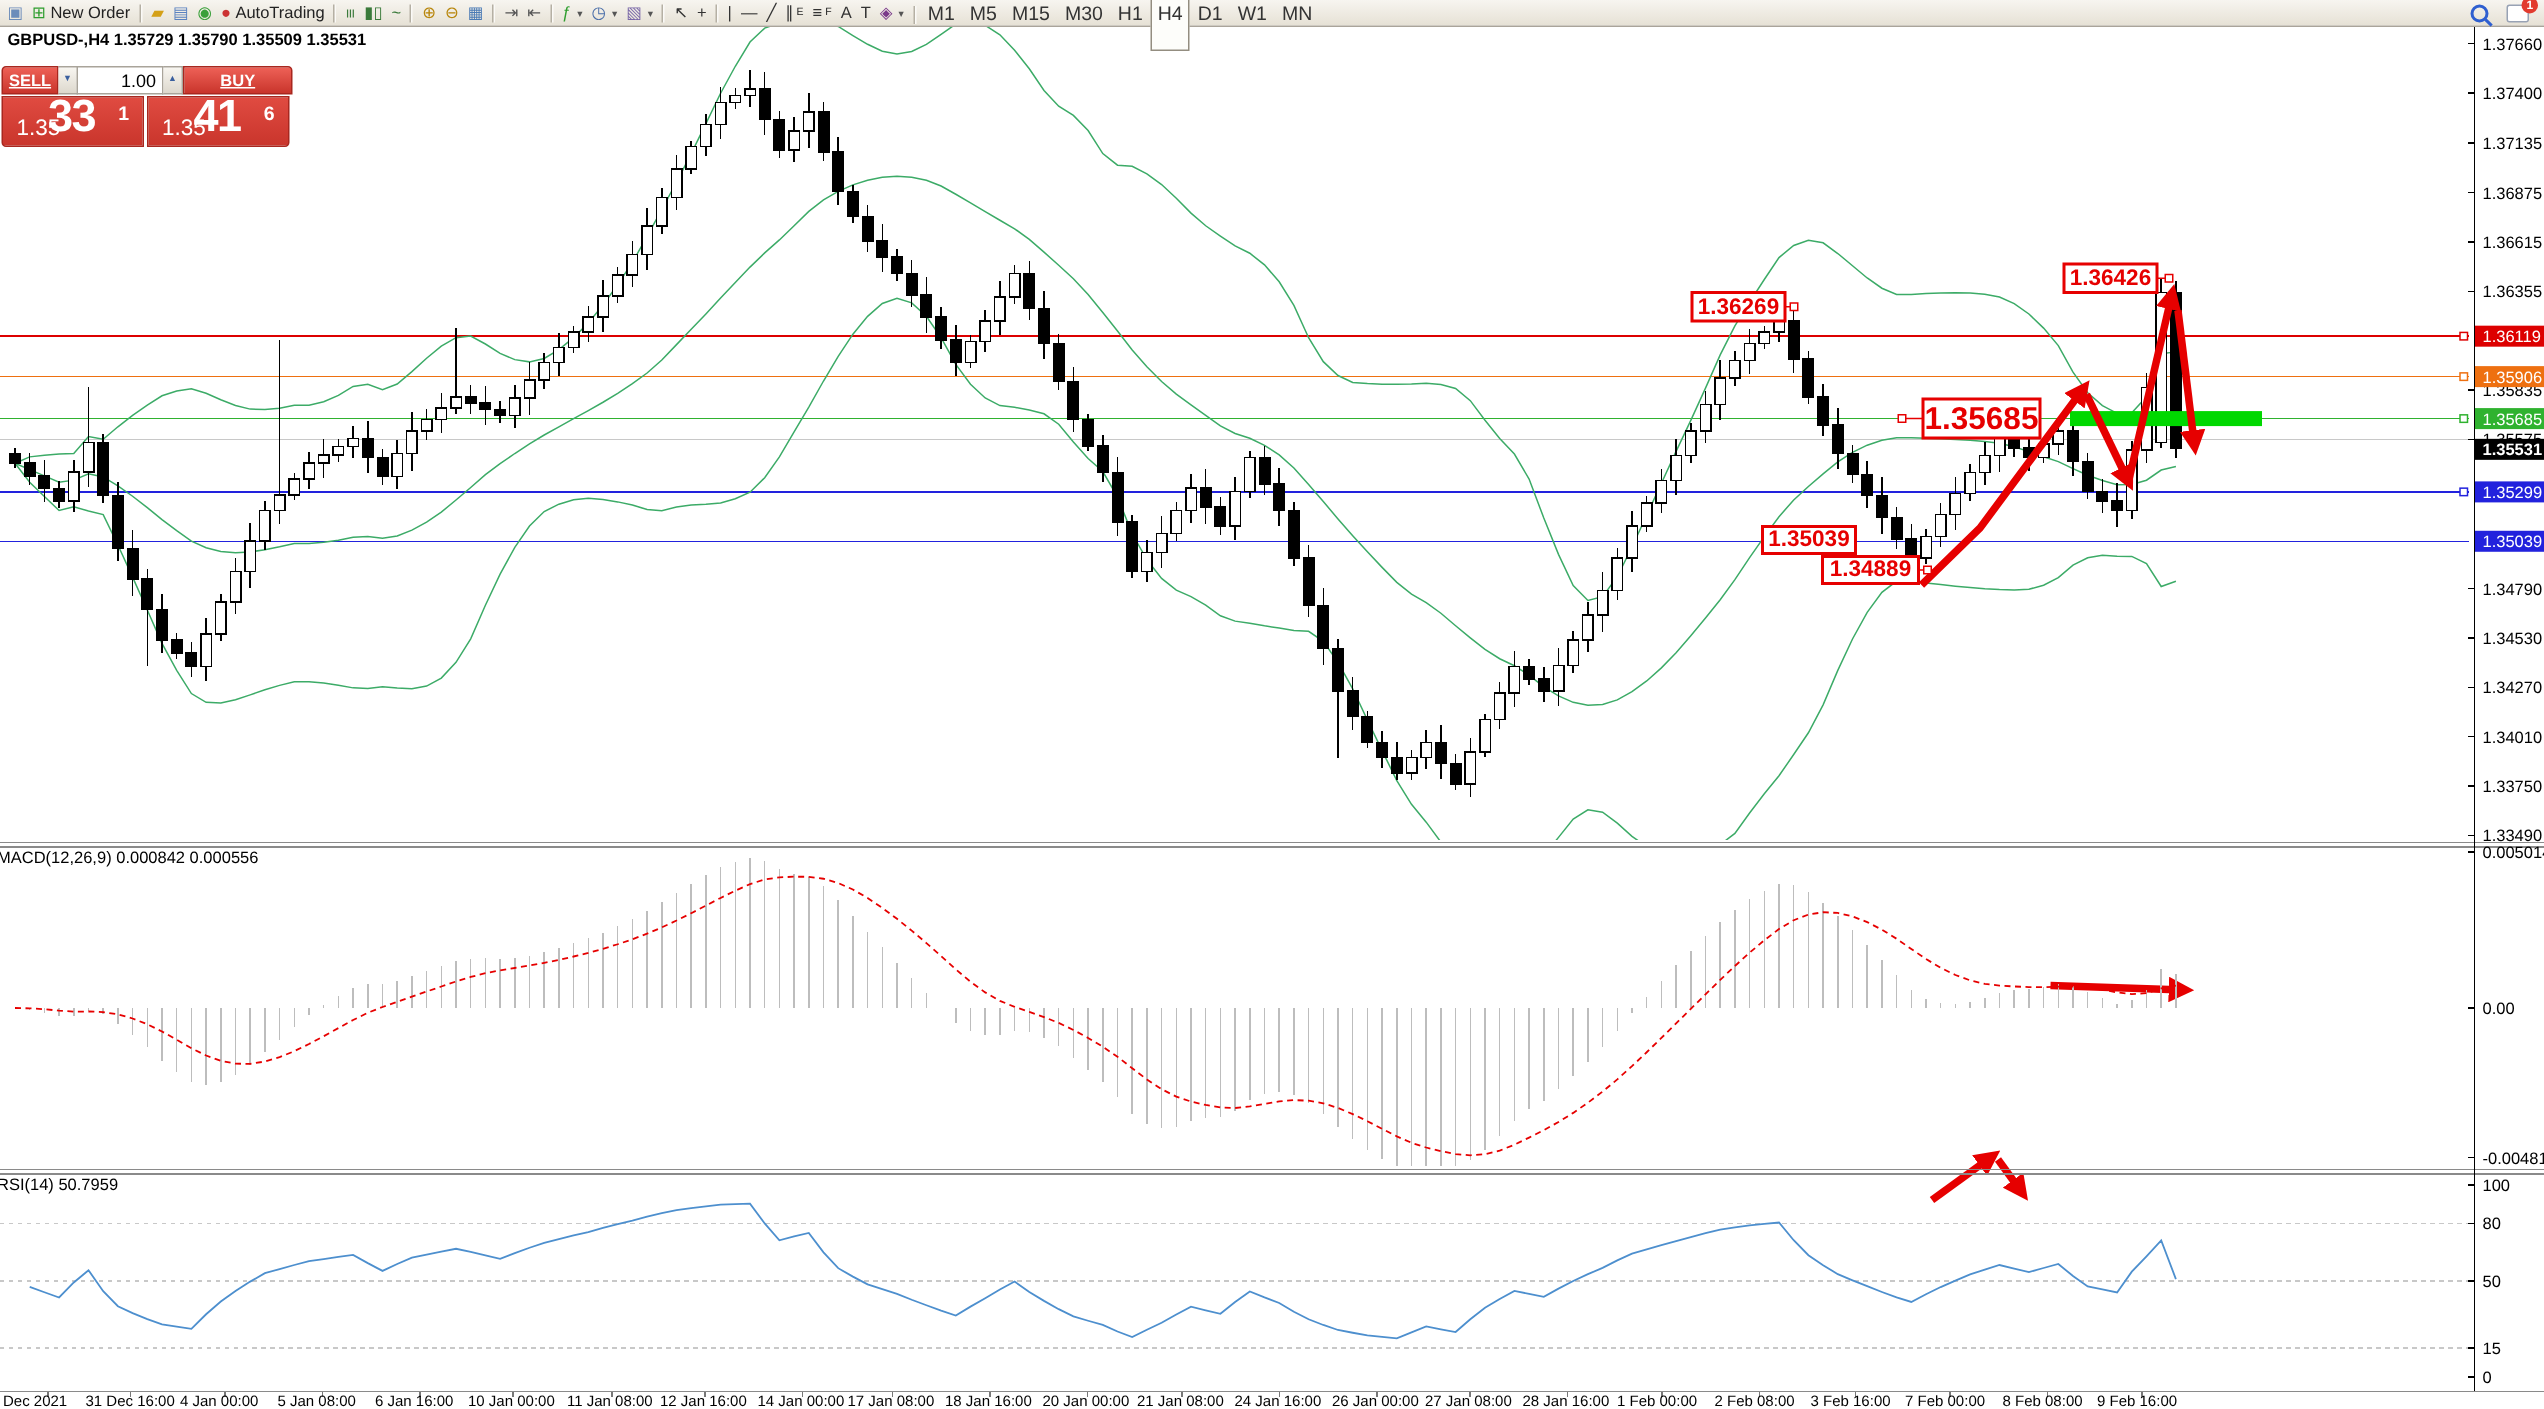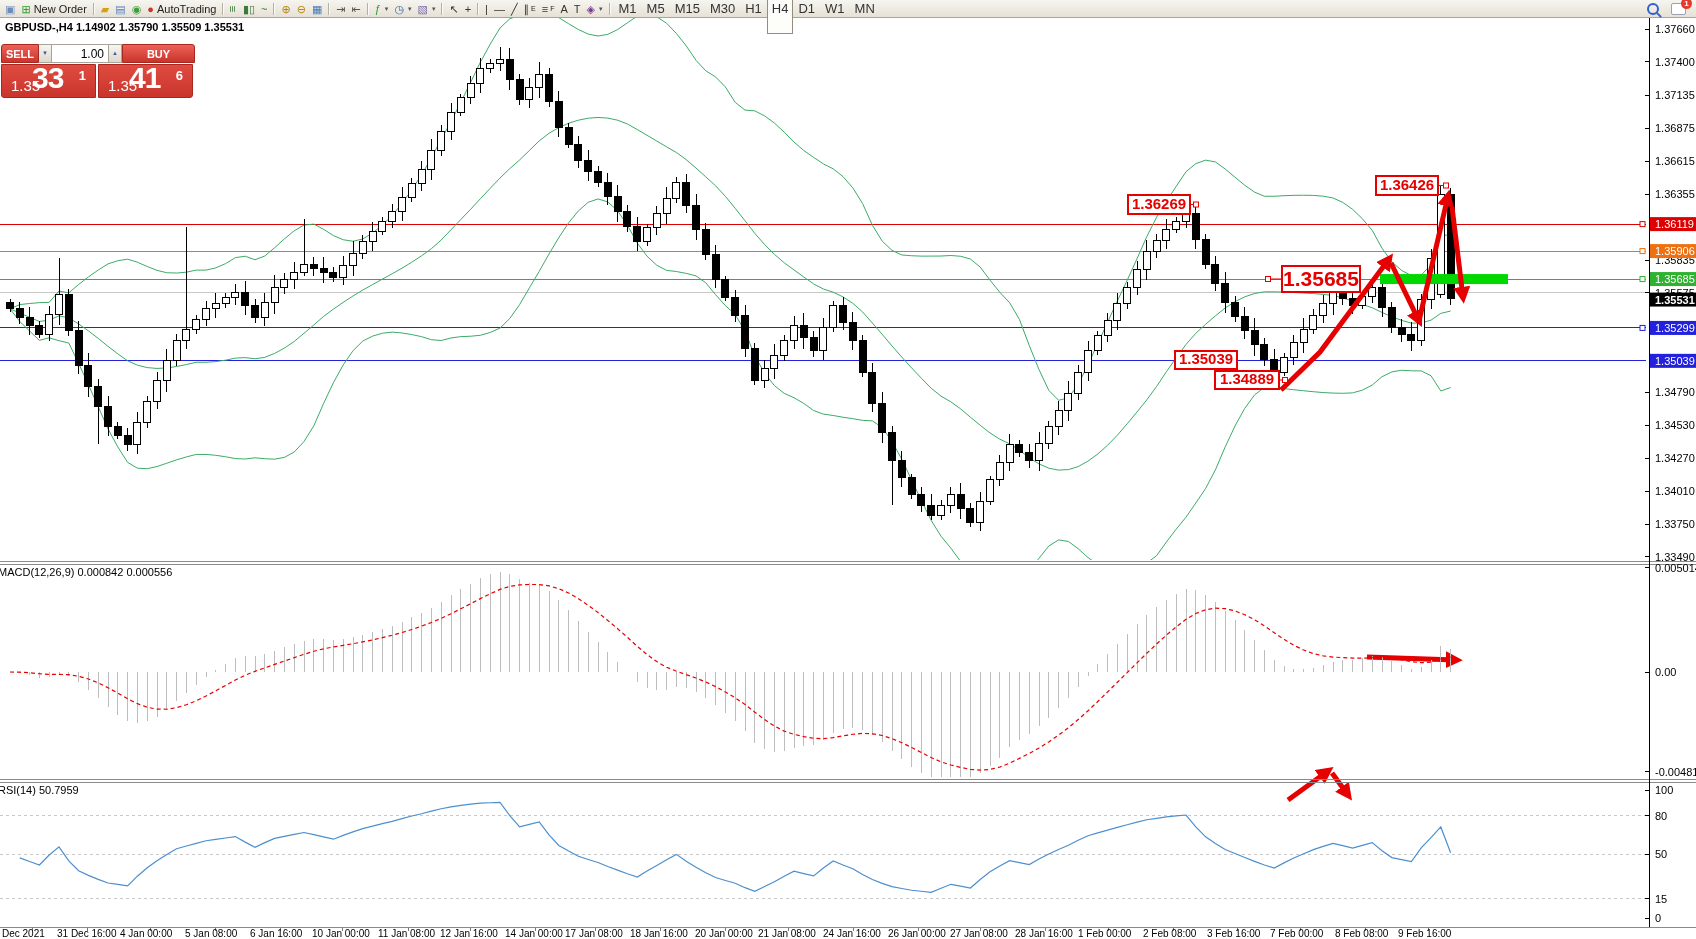--- a/index.html
+++ b/index.html
@@ -24,21 +24,21 @@
   .badge{position:absolute;top:-6px;right:-7px;background:#e23b2e;color:#fff;border-radius:50%;width:11px;height:11px;
     font-size:8px;line-height:11px;text-align:center;font-weight:bold;}
   
   #symbol-info{position:absolute;left:5px;top:21px;font-size:11px;font-weight:bold;color:#000;z-index:5;}
   #macd-label{position:absolute;left:-2px;top:566px;font-size:11px;color:#000;z-index:5;}
   #rsi-label{position:absolute;left:-2px;top:784px;font-size:11px;color:#000;z-index:5;}
   
   #order-panel{position:absolute;left:1px;top:44px;width:194px;z-index:6;font-family:"Liberation Sans",sans-serif;}
   .op-row1{display:flex;height:19px;}
   .btn-sell,.btn-buy{background:linear-gradient(#ee6157,#c9352c);color:#fff;font-weight:bold;font-size:11px;
-    text-align:center;line-height:19px;border:1px solid #a8271f;box-sizing:border-box;}
+    text-align:center;line-height:19px;border:1px solid #a8271f;box-sizing:border-box;text-decoration:underline;}
   .btn-sell{width:38px;border-radius:3px 0 0 0;}
   .btn-buy{flex:1;border-radius:0 3px 0 0;}
   .spin{width:13px;background:linear-gradient(#f8f6f1,#ddd8cd);border:1px solid #a9a49a;border-left:none;
     font-size:6px;color:#3a5f9e;text-align:center;line-height:17px;box-sizing:border-box;}
   .vol{width:57px;border:1px solid #a9a49a;border-left:none;font-size:12px;text-align:right;padding:0 4px;box-sizing:border-box;font-family:inherit;}
   .op-row2{display:flex;height:34px;margin-top:1px;gap:2px;}
   .pp{position:relative;background:linear-gradient(#e04b41,#c9352c);border:1px solid #a8271f;color:#fff;width:95px;box-sizing:border-box;}
   .pp.left{border-radius:0 0 0 3px;}
   .pp.right{border-radius:0 0 3px 0;}
   .pp .pre{position:absolute;left:9px;bottom:3px;font-size:15px;font-weight:normal;}
@@ -117,21 +117,21 @@
         </span></span>
     <span id="tb-tf"><span class="sep"></span><span class="tf">M1</span><span class="tf">M5</span><span class="tf">M15</span><span class="tf">M30</span><span class="tf">H1</span><span class="tf active">H4</span><span class="tf">D1</span><span class="tf">W1</span><span class="tf">MN</span></span>
     <span id="tb-right">
       <span class="lens"></span>
       <span class="bubble">
         <span class="badge">1</span>
       </span>
     </span>
   </div>
 
-  <div id="symbol-info">GBPUSD-,H4  1.14902 1.35790 1.35509 1.35531</div>
+  <div id="symbol-info">GBPUSD-,H4  1.35729 1.35790 1.35509 1.35531</div>
   <div id="macd-label">MACD(12,26,9) 0.000842 0.000556</div>
   <div id="rsi-label">RSI(14) 50.7959</div>
 
   <div id="order-panel">
     <div class="op-row1">
       <div class="btn-sell">SELL</div>
       <div class="spin">▼</div>
       <input class="vol" value="1.00" style="">
       <div class="spin">▲</div>
       <div class="btn-buy">BUY</div>

